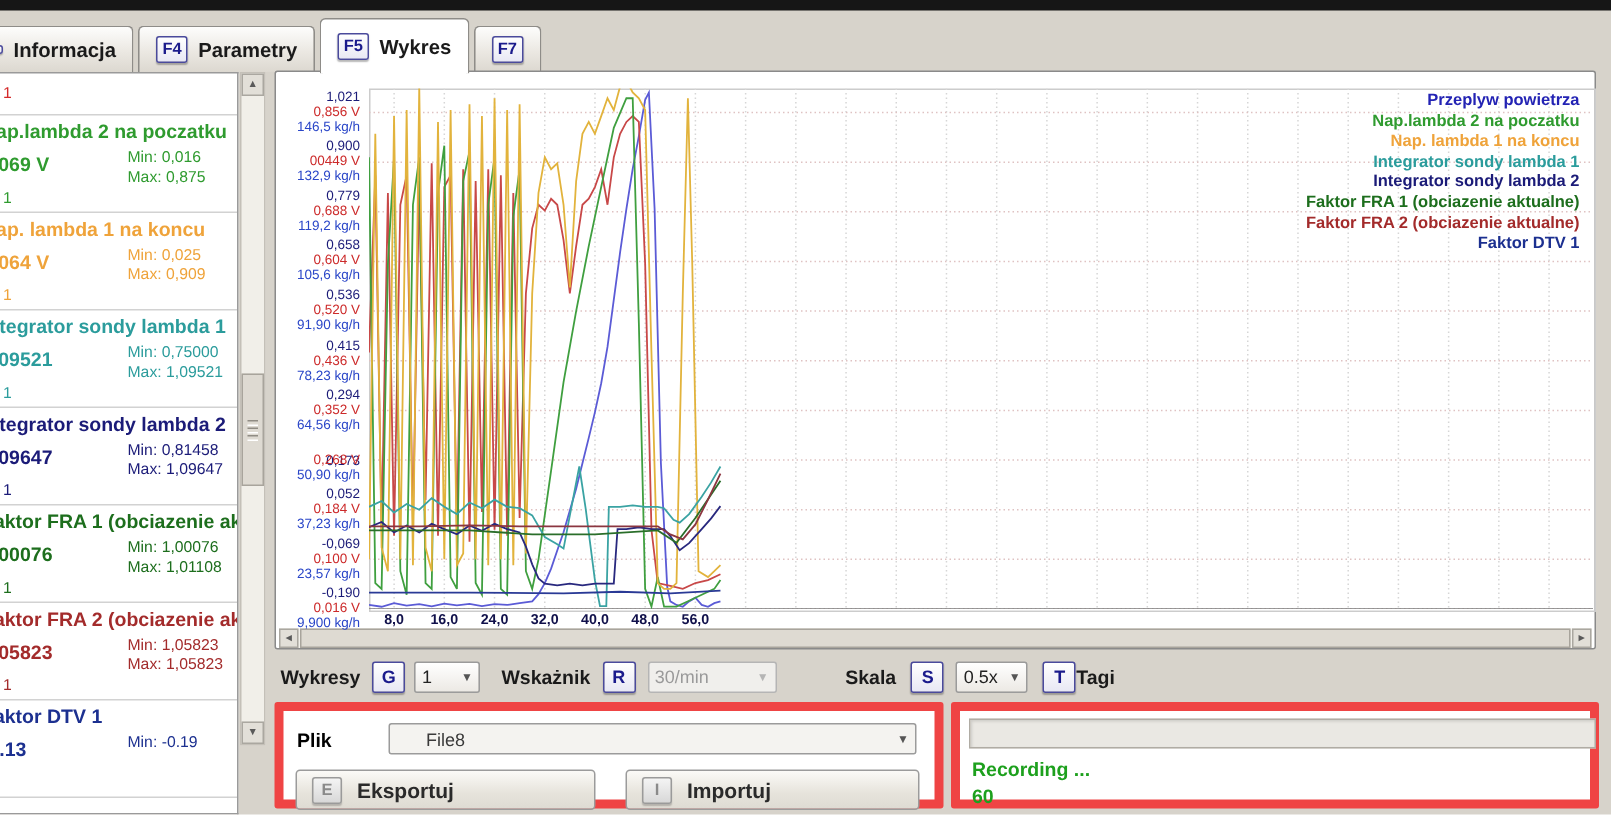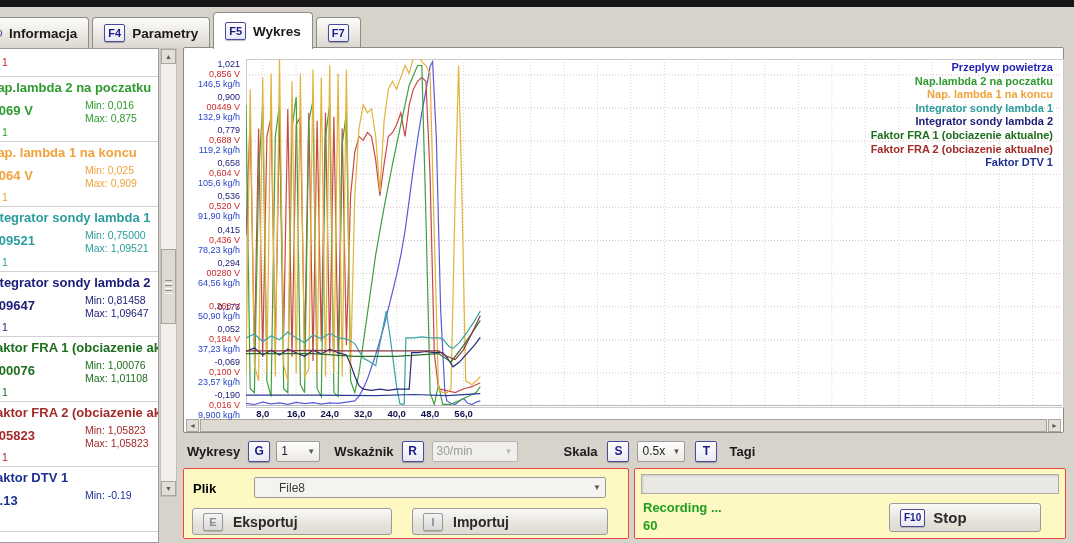--- a/index.html
+++ b/index.html
@@ -77,21 +77,21 @@
   }
   .select{
     height:21px;box-sizing:border-box;border:1px solid #9b9b9b;border-radius:2px;
     background:linear-gradient(#ffffff,#ece9e4);display:flex;align-items:center;
     font-size:12px;color:#222;padding:0 4px;position:relative;
   }
   .select .arr{margin-left:auto;font-size:8px;color:#555;padding-left:4px;}
   .select.disabled{background:#f0efec;color:#9a9a9a;border-color:#b5b5b5;}
   .select.disabled .arr{color:#b5b5b5;}
   
-  .panel{position:absolute;border:1px solid #ef4444;border-radius:2px;box-sizing:border-box;background:#fef9c3;}
+  .panel{position:absolute;border:6px solid #ef4444;border-radius:2px;box-sizing:border-box;background:#ffffff;}
   #file-panel{left:183px;top:468px;width:446px;height:71px;}
   #record-panel{left:634px;top:468px;width:432px;height:71px;}
   .btn{
     display:flex;align-items:center;gap:10px;justify-content:flex-start;
     background:linear-gradient(#fbfaf7,#e6e3db 60%,#dedbd3);
     border:1px solid #9b9b9b;border-radius:3px;box-sizing:border-box;
     font-size:14px;font-weight:bold;color:#2a2a2a;padding:0 10px;
   }
   .btn .fkey{box-shadow:0 1px 1px rgba(0,0,0,.2);}
   #plik-label{position:absolute;left:9px;top:12px;font-size:13px;font-weight:bold;}
@@ -235,21 +235,21 @@
     <div class="ylab" style="top: 111.3px; color: rgb(27, 27, 120);">0,658</div>
     <div class="ylab" style="top: 121.3px; color: rgb(204, 42, 42);">0,604 V</div>
     <div class="ylab" style="top: 131.3px; color: rgb(42, 70, 200);">105,6 kg/h</div>
     <div class="ylab" style="top: 144.4px; color: rgb(27, 27, 120);">0,536</div>
     <div class="ylab" style="top: 154.4px; color: rgb(204, 42, 42);">0,520 V</div>
     <div class="ylab" style="top: 164.4px; color: rgb(42, 70, 200);">91,90 kg/h</div>
     <div class="ylab" style="top: 177.5px; color: rgb(27, 27, 120);">0,415</div>
     <div class="ylab" style="top: 187.5px; color: rgb(204, 42, 42);">0,436 V</div>
     <div class="ylab" style="top: 197.5px; color: rgb(42, 70, 200);">78,23 kg/h</div>
     <div class="ylab" style="top: 210.6px; color: rgb(27, 27, 120);">0,294</div>
-    <div class="ylab" style="top: 220.6px; color: rgb(204, 42, 42);">00280 V</div>
+    <div class="ylab" style="top: 220.6px; color: rgb(204, 42, 42);">0,352 V</div>
     <div class="ylab" style="top: 230.6px; color: rgb(42, 70, 200);">64,56 kg/h</div>
     <div class="ylab" style="top: 255px; color: rgb(27, 27, 120);">0,173</div>
     <div class="ylab" style="top: 253.7px; color: rgb(204, 42, 42);">0,268 V</div>
     <div class="ylab" style="top: 263.7px; color: rgb(42, 70, 200);">50,90 kg/h</div>
     <div class="ylab" style="top: 276.8px; color: rgb(27, 27, 120);">0,052</div>
     <div class="ylab" style="top: 286.8px; color: rgb(204, 42, 42);">0,184 V</div>
     <div class="ylab" style="top: 296.8px; color: rgb(42, 70, 200);">37,23 kg/h</div>
     <div class="ylab" style="top: 309.9px; color: rgb(27, 27, 120);">-0,069</div>
     <div class="ylab" style="top: 319.9px; color: rgb(204, 42, 42);">0,100 V</div>
     <div class="ylab" style="top: 329.9px; color: rgb(42, 70, 200);">23,57 kg/h</div>
@@ -327,21 +327,21 @@
     <span>30/min</span>
       <span class="arr">▼</span>
   </div>
   <span class="ctl-label" style="margin-left:46px">Skala</span>
   <span class="keybtn" style="margin-left:10px">S</span>
   <div class="select" style="margin-left:8px;width:48px">
     <span>0.5x</span>
       <span class="arr">▼</span>
   </div>
   <span class="keybtn" style="margin-left:10px">T</span>
-  <span class="ctl-label" style="margin-left:12px">Tagi</span>
+  <span class="ctl-label" style="margin-left:0">Tagi</span>
 </div>
 
 <div id="file-panel" class="panel">
   <span id="plik-label">Plik</span>
   <div id="file-select" class="select">
     <span>File8</span>
       <span class="arr">▼</span>
   </div>
   <div id="export-btn" class="btn">
     <span class="fkey gray">E</span>
@@ -350,17 +350,13 @@
   <div id="import-btn" class="btn">
     <span class="fkey gray">I</span>
     <span>Importuj</span>
   </div>
 </div>
 
 <div id="record-panel" class="panel">
   <input id="record-input" type="text" value="" style="">
   <div id="record-status">Recording ...</div>
   <div id="record-counter">60</div>
-  <div id="stop-btn" class="btn">
-    <span class="fkey">F10</span>
-    <span>Stop</span>
-  </div>
 </div>
 
 </body></html>

